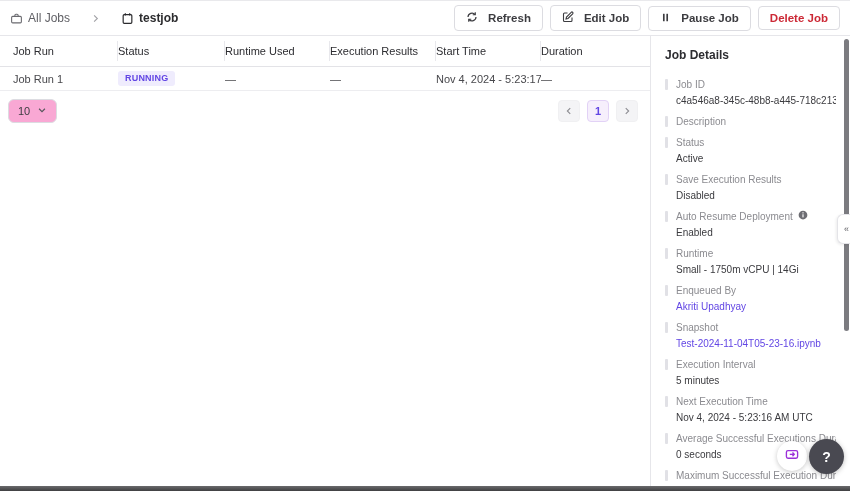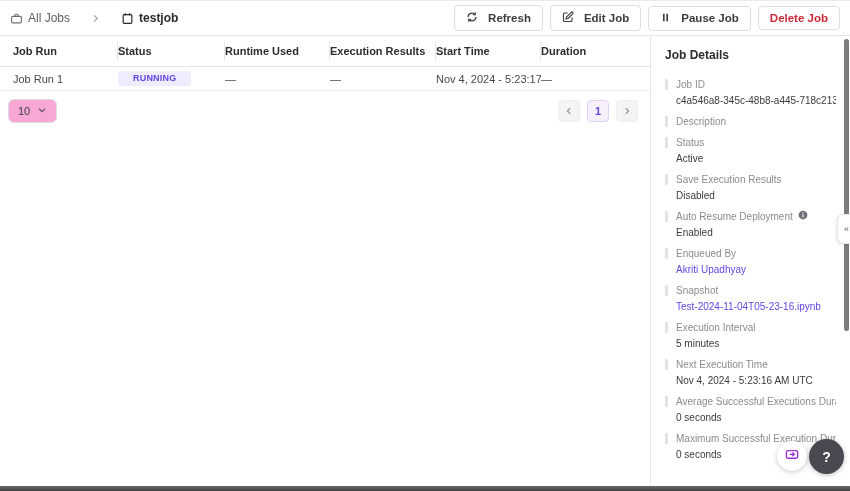--- a/index.html
+++ b/index.html
@@ -34,31 +34,31 @@
     width:200px; border-left:1px solid #e6e6ea; padding:12px 14px 0 14px;
     overflow:hidden; position:relative; background:#fff;
   }
   
   .grid-row {
     display:grid; grid-template-columns:105px 107px 105px 106px 105px 1fr;
     padding-left:13px; align-items:center;
   }
   .thead { height:31px; border-bottom:1px solid #e3e3e7; }
   .th {
-    font-size:11px; font-weight:700; color:#2d2d31; height:20px;
+    font-size:11px; font-weight:400; color:#2d2d31; height:20px;
     display:flex; align-items:center; border-right:1px solid #e8e8ec;
     padding-right:8px;
   }
   .th:last-child { border-right:none; }
   .trow { height:24px; border-bottom:1px solid #ededf0; font-size:11px; color:#48484c; cursor:pointer; }
   .td { overflow:hidden; white-space:nowrap; }
   .badge {
     display:inline-block; background:var(--badge-bg); color:var(--accent);
     font-size:9px; font-weight:700; letter-spacing:.2px;
-    padding:3px 15px; border-radius:3px; line-height:1;
+    padding:3px 7px; border-radius:3px; line-height:1;
   }
   
   .pagerbar { display:flex; align-items:center; justify-content:space-between; padding:8px 12px 0 8px; }
   .pagesize {
     display:flex; align-items:center; gap:7px; border:1px solid #dcdce1;
     border-radius:6px; padding:5px 9px; font-size:11px; color:#3c3c40;
     background:#f9a8d4; cursor:pointer;
   }
   .pager { display:flex; align-items:center; gap:7px; }
   .pg {
@@ -254,20 +254,24 @@
           <svg width="10" height="10" viewBox="0 0 16 16">
             <circle cx="8" cy="8" r="7" fill="#6d6d73"></circle>
             <rect x="7.1" y="6.8" width="1.8" height="5" fill="#fff"></rect>
             <rect x="7.1" y="3.6" width="1.8" height="1.9" fill="#fff"></rect>
           </svg>
         </span>
       </div>
       <div class="field-value">Enabled</div>
     </div>
     <div class="field">
+      <div class="field-label">Runtime</div>
+      <div class="field-value">Small - 1750m vCPU | 14Gi</div>
+    </div>
+    <div class="field">
       <div class="field-label">Enqueued By</div>
       <div class="field-value link">Akriti Upadhyay</div>
     </div>
     <div class="field">
       <div class="field-label">Snapshot</div>
       <div class="field-value link">Test-2024-11-04T05-23-16.ipynb</div>
     </div>
     <div class="field">
       <div class="field-label">Execution Interval</div>
       <div class="field-value">5 minutes</div>

